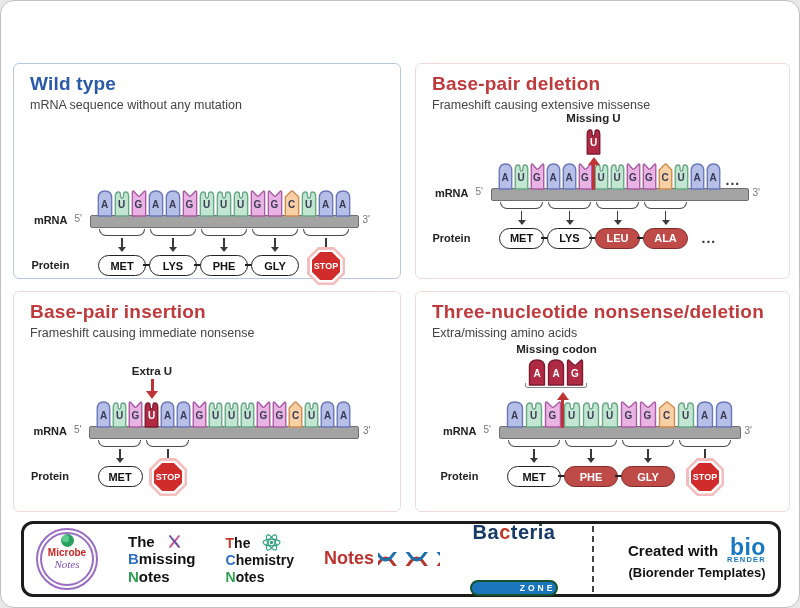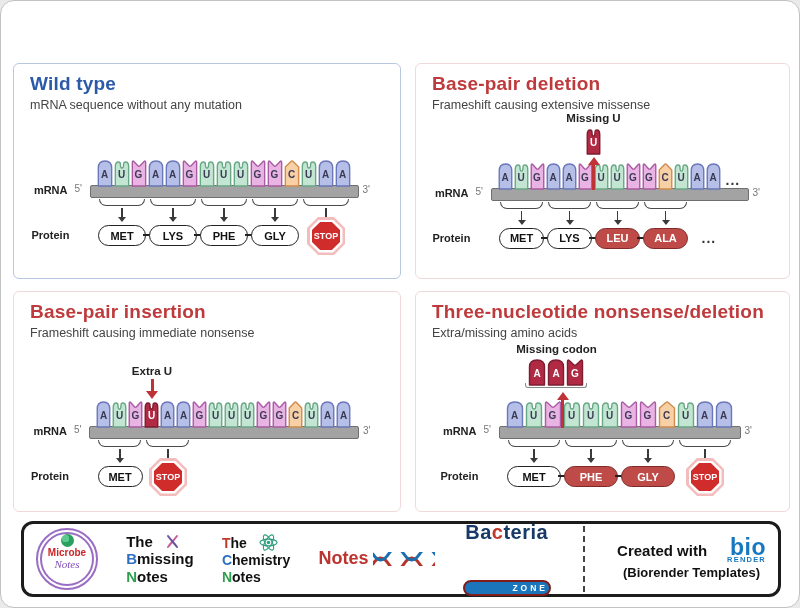--- a/index.html
+++ b/index.html
@@ -41,39 +41,39 @@
   .stacklogo .row{display:flex;align-items:center;gap:12px;}
   .blue-l{color:#2f6fc2;} .green-l{color:#2f9e4f;} .red-l{color:#c0392b;}
   .chem{font-size:14px;}
   .alb{display:flex;flex-direction:column;line-height:1.1;}
   .alb .l1{display:flex;align-items:center;font-size:18px;font-weight:800;color:#1a3a70;}
   .o-out{display:inline-block;width:9px;height:9px;border-radius:50%;box-sizing:border-box;margin:0 1px;}
   .o-blue{border:2.5px solid #8aa7c0;} .o-red{border:2.5px solid #c03a38;}
   .alb .l2{display:flex;align-items:center;gap:4px;font-size:18px;font-weight:800;color:#bb342f;}
   .bact{display:flex;flex-direction:column;align-items:center;line-height:1;gap:36px;}
   .bact .name{font-size:20px;font-weight:800;color:#173a66;letter-spacing:.5px;}
-  .bact .caps{margin-top:2px;width:88px;height:16px;background:#1b75bb;border:2px solid #7f1d1d;
+  .bact .caps{margin-top:2px;width:88px;height:16px;background:#1b75bb;border:2px solid #14532d;
         border-radius:9px;display:flex;align-items:center;justify-content:center;
         color:#fff;font-size:8.5px;font-weight:800;letter-spacing:3px;box-sizing:border-box;padding-left:47px;}
   .vsep{align-self:stretch;border-left:2px dashed #444;margin:2px 4px;}
   .created{display:flex;flex-direction:column;align-items:center;gap:2px;}
-  .created .row1{display:flex;align-items:center;gap:20px;}
+  .created .row1{display:flex;align-items:center;gap:9px;}
   .cw{font-size:15px;font-weight:800;color:#111;}
   .biorender{display:flex;flex-direction:column;align-items:flex-end;line-height:.8;}
   .biorender .bio{font-size:23px;font-weight:800;color:#1678c1;letter-spacing:.5px;}
   .biorender .render{font-size:7.5px;font-weight:800;color:#1678c1;letter-spacing:1.2px;}
   .templates{font-size:13px;font-weight:800;color:#111;}
 </style>
 </head>
 <body>
 
 <div class="page">
 
   <div id="panels">
-      <div class="panel" style="left: 12px; top: 62px; width: 388px; height: 216px; border-color: rgb(183, 199, 224); padding-bottom: 30px;">
+      <div class="panel" style="left: 12px; top: 62px; width: 388px; height: 216px; border-color: rgb(183, 199, 224); ">
         <div class="p-title" style="color:#2b5aa8">Wild type</div>
         <div class="p-sub">mRNA sequence without any mutation</div>
         <div class="diagram" style="width:351px;height:89px;margin-left:auto;margin-right:auto;margin-top:auto">
           <div class="abs bar" style="left:58px;top:26px;width:269px;height:13px"></div>
           <div class="abs" style="left:65px;top:0px;width:16px;height:27px"><svg width="16" height="27" viewBox="0 0 18 27" preserveAspectRatio="none" style="overflow:visible">
               <path d="M1.5 27 L1.5 9 Q1.5 2 9 2 Q16.5 2 16.5 9 L16.5 27 Z" fill="#b5bfe8" stroke="#6a77b8" stroke-width="1.4" stroke-linejoin="round" vector-effect="non-scaling-stroke"></path>
             </svg><span style="position:absolute;left:0;top:11px;width:100%;text-align:center;font-size:10px;font-weight:700;color:#3a3a55;line-height:1">A</span></div>
           <div class="abs" style="left:82px;top:0px;width:16px;height:27px"><svg width="16" height="27" viewBox="0 0 18 27" preserveAspectRatio="none" style="overflow:visible">
               <path d="M1.5 27 L1.5 7.5 Q1.5 3 5 3 Q7.2 3 7.2 5.5 Q7.2 9 9 9 Q10.8 9 10.8 5.5 Q10.8 3 13 3 Q16.5 3 16.5 7.5 L16.5 27 Z" fill="#c3e6d2" stroke="#69a886" stroke-width="1.4" stroke-linejoin="round" vector-effect="non-scaling-stroke"></path>
             </svg><span style="position:absolute;left:0;top:11px;width:100%;text-align:center;font-size:10px;font-weight:700;color:#3a3a55;line-height:1">U</span></div>

